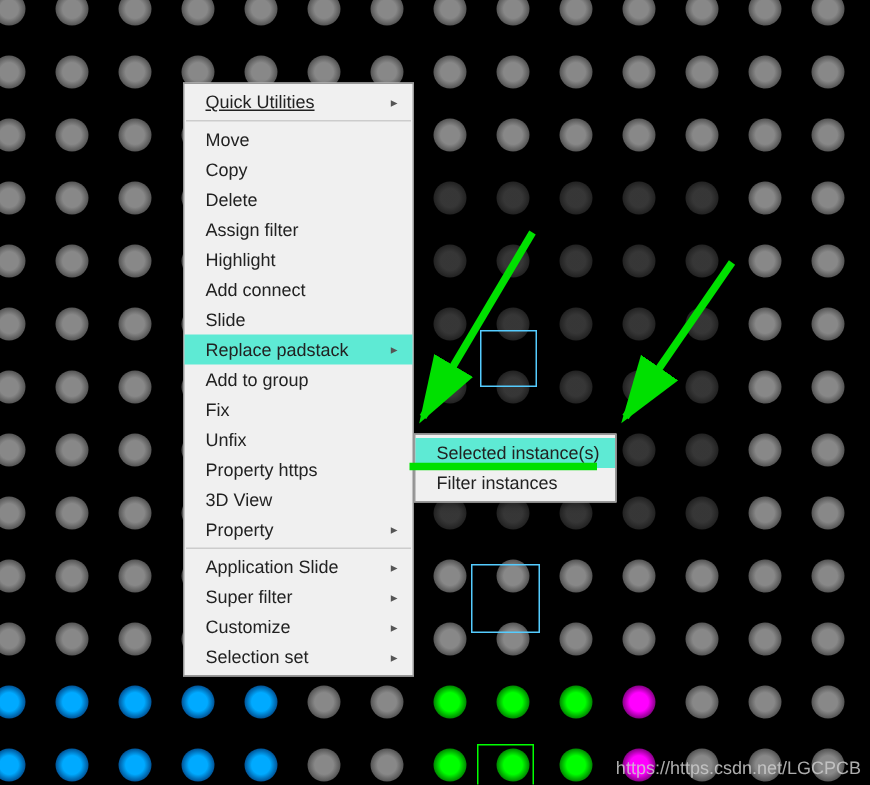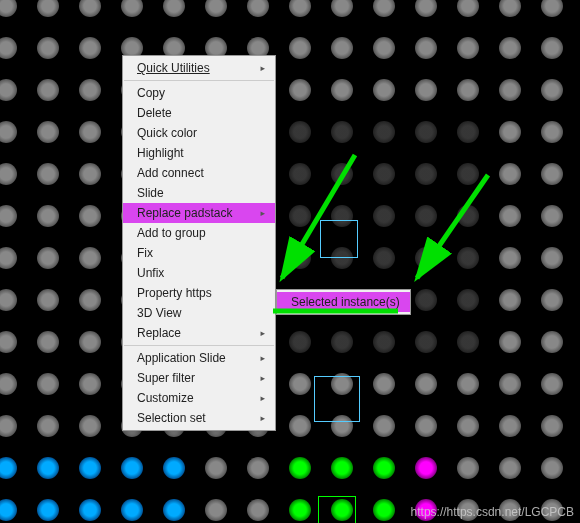--- a/index.html
+++ b/index.html
@@ -8,21 +8,21 @@
 .pad.dim{opacity:.4}
 .pad.blue{background:radial-gradient(circle,#0af 40%,#059 70%)}
 .pad.green{background:radial-gradient(circle,#0f0 40%,#080 70%)}
 .pad.mag{background:radial-gradient(circle,#f0f 40%,#808 70%)}
 .selbox{position:absolute;border:1px solid #5cf}
 .selg{border-color:#0f0}
 .menu{position:absolute;background:#f0f0f0;border:1px solid #999;box-shadow:2px 2px 4px rgba(0,0,0,.3);padding:2px 0}
 .menu1{left:122px;top:55px;width:152px}
 .menu2{left:276px;top:289px;width:133px}
 .mi{padding:3px 10px 3px 14px;color:#222;white-space:nowrap;position:relative;display:flex;align-items:center;justify-content:space-between}
-.mi.hov{background:#d946ef}
+.mi.hov{background:#5eead4}
 .mi.sub::after{content:"▸";font-size:9px;color:#555}
 .sep{height:1px;background:#ccc;margin:2px 1px}
 .arrow{position:absolute;pointer-events:none}
 .wm{position:absolute;right:6px;bottom:4px;color:#ccc;font-size:12px;opacity:.85}
 </style>
 </head>
 <body>
 
 <div class="pads">
 
@@ -213,27 +213,30 @@
 <div class="selbox" style="left:320px;top:220px;width:36px;height:36px"></div>
 <div class="selbox" style="left:314px;top:376px;width:44px;height:44px"></div>
 <div class="selbox selg" style="left:318px;top:496px;width:36px;height:36px"></div>
 
 <div class="menu menu1">
 <div class="mi sub">
       <u><span>Quick Utilities</span></u>
     </div>
 <div class="sep"></div>
 <div class="mi">
+      <span>Move</span>
+    </div>
+<div class="mi">
       <span>Copy</span>
     </div>
 <div class="mi">
       <span>Delete</span>
     </div>
 <div class="mi">
-      <span>Quick color</span>
+      <span>Assign filter</span>
     </div>
 <div class="mi">
       <span>Highlight</span>
     </div>
 <div class="mi">
       <span>Add connect</span>
     </div>
 <div class="mi">
       <span>Slide</span>
     </div>
@@ -249,40 +252,43 @@
 <div class="mi">
       <span>Unfix</span>
     </div>
 <div class="mi">
       <span>Property https</span>
     </div>
 <div class="mi">
       <span>3D View</span>
     </div>
 <div class="mi sub">
-      <span>Replace</span>
+      <span>Property</span>
     </div>
 <div class="sep"></div>
 <div class="mi sub">
       <span>Application Slide</span>
     </div>
 <div class="mi sub">
       <span>Super filter</span>
     </div>
 <div class="mi sub">
       <span>Customize</span>
     </div>
 <div class="mi sub">
       <span>Selection set</span>
     </div>
 </div>
 
 <div class="menu menu2">
 <div class="mi hov">
       <span>Selected instance(s)</span>
+    </div>
+<div class="mi">
+      <span>Filter instances</span>
     </div>
 </div>
 
 <svg class="arrow" style="left:0;top:0;width:580px;height:523px">
 <defs>
       <marker id="ah" markerWidth="10" markerHeight="10" refX="8" refY="3" orient="auto">
         <path d="M0,0 L9,3 L0,6 Z" fill="#00e000"></path>
       </marker>
     </defs>
 <line x1="355" y1="155" x2="282" y2="278" stroke="#00e000" stroke-width="5" marker-end="url(#ah)"></line>

